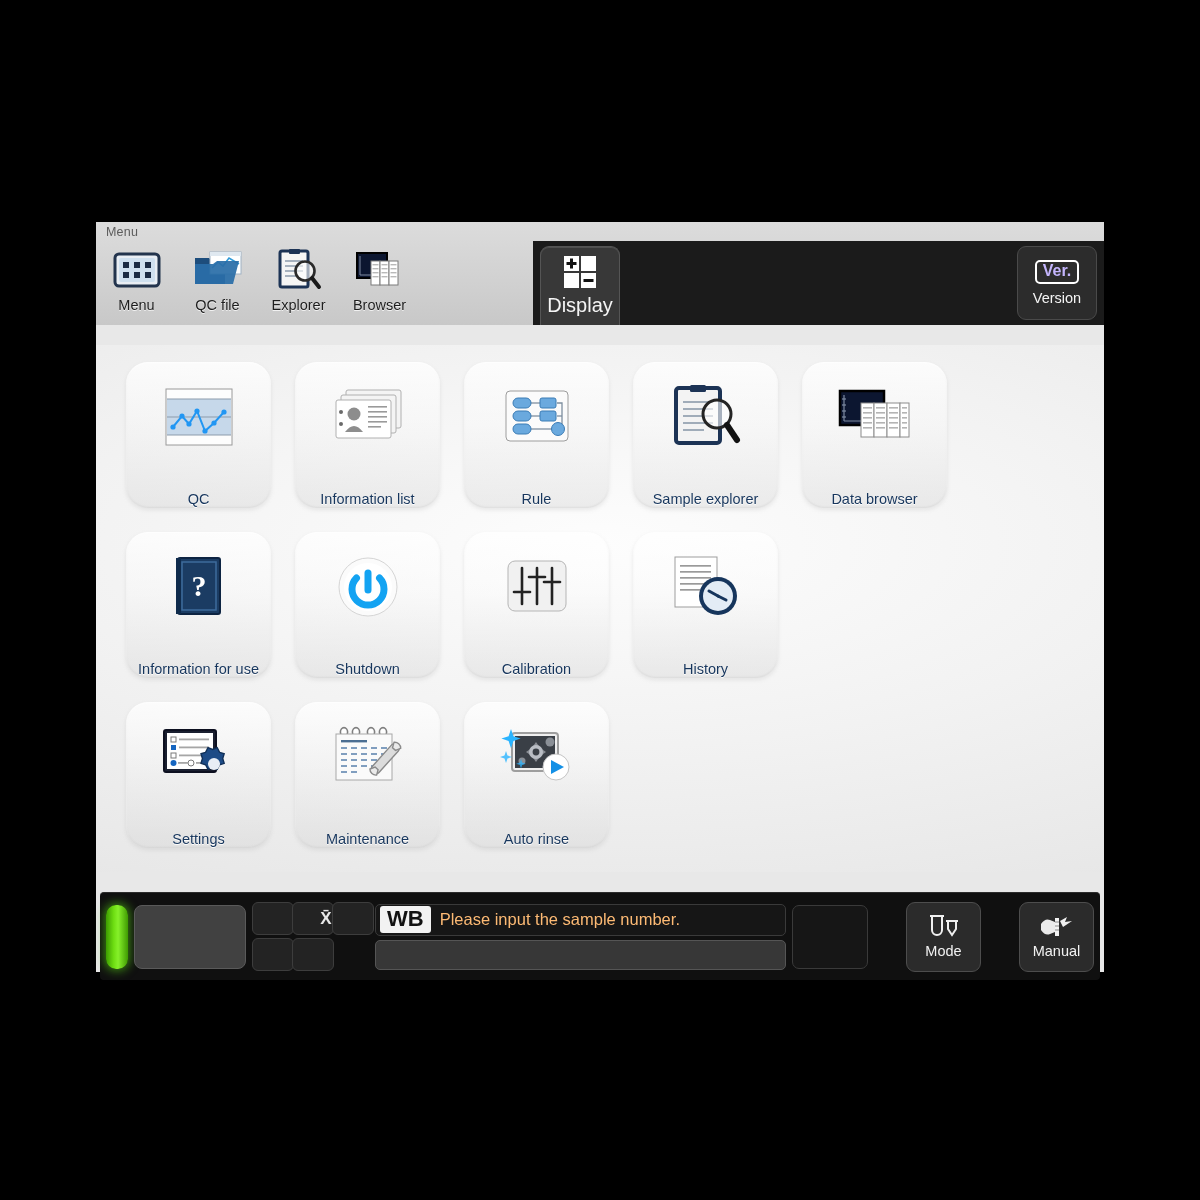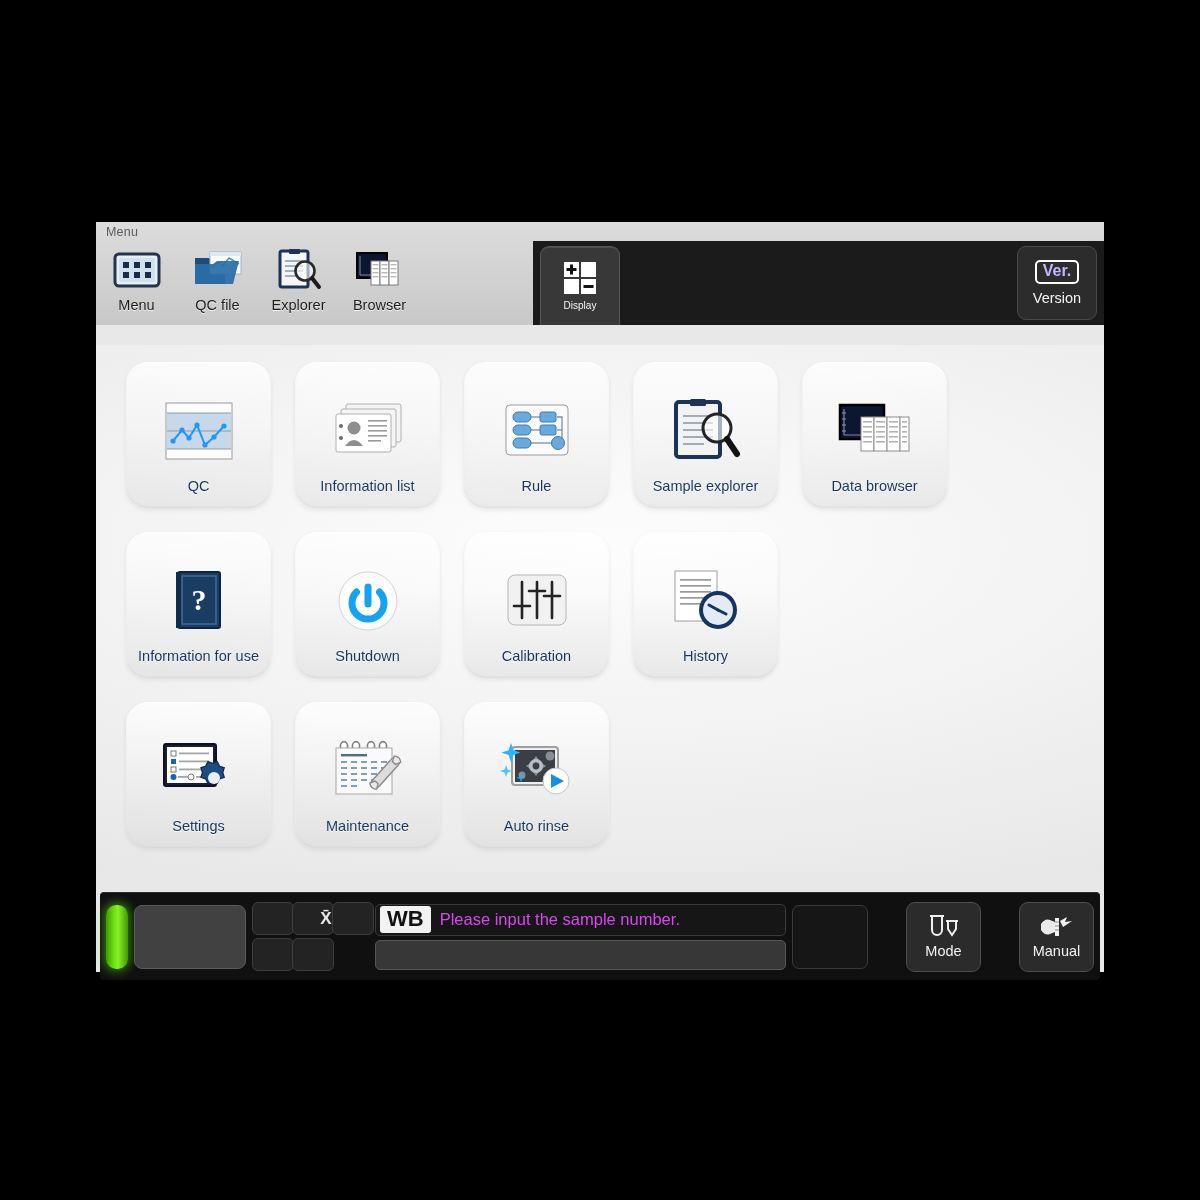--- a/index.html
+++ b/index.html
@@ -59,21 +59,21 @@
     position: absolute; left: 444px; top: 24px;
     width: 80px; height: 79px;
     background: #383838;
     border: 1px solid #555; border-bottom: none;
     border-radius: 9px 9px 0 0;
     display: flex; flex-direction: column;
     align-items: center; justify-content: center;
     cursor: pointer;
     box-shadow: inset 0 1px 0 rgba(255,255,255,.12);
   }
-  #tab-display .tb-label { font-size: 10px; color: #f4f4f4; margin-top: 1px; text-shadow: none;}
+  #tab-display .tb-label { font-size: 20px; color: #f4f4f4; margin-top: 1px; text-shadow: none;}
   #btn-version {
     position: absolute; right: 7px; top: 24px;
     width: 80px; height: 74px;
     background: #2c2c2c;
     border: 1px solid #4a4a4a; border-radius: 9px;
     display: flex; flex-direction: column;
     align-items: center; justify-content: center;
     cursor: pointer;
   }
   #btn-version .tb-label { font-size: 14.5px; color: #f4f4f4; margin-top: 6px; text-shadow:none; }
@@ -94,21 +94,21 @@
   .tile-row { display: flex; }
   .tile {
     width: 145px; height: 146px;
     margin: 0 24px 24px 0;
     border-radius: 22px;
     background: linear-gradient(to bottom, rgba(255,255,255,.78) 0%, rgba(250,250,250,.30) 42%, rgba(212,212,212,.40) 100%);
     box-shadow: 0 1px 2px rgba(255,255,255,.85) inset,
                 0 -1px 2px rgba(160,160,160,.20) inset,
                 0 2px 4px rgba(150,150,150,.18);
     display: flex; flex-direction: column;
-    align-items: center; justify-content: center;
+    align-items: center; justify-content: space-between;
     padding-top: 16px;
     cursor: pointer;
   }
   .tile-icon {
     width: 78px; height: 78px;
     display: flex; align-items: center; justify-content: center;
   }
   .tile-label {
     margin-top: 9px;
     font-size: 14.5px; color: #17365d;
@@ -163,21 +163,21 @@
     height: 32px;
     border: 1px solid #3a3a3a; border-radius: 5px;
     background: #161616;
     display: flex; align-items: center; padding: 0 4px; gap: 9px;
   }
   #wb-badge {
     background: #f2f2f2; color: #111;
     font-weight: bold; font-size: 22px;
     padding: 1px 7px 2px; border-radius: 3px; line-height: 1.1;
   }
-  #message-text { color: #d946ef; font-size: 16.5px; }
+  #message-text { color: #fdba74; font-size: 16.5px; }
   #sample-input {
     height: 30px;
     background: #373737; border: 1px solid #555; border-radius: 5px;
     color: #eee; font-size: 15px; padding: 0 8px;
     font-family: "Liberation Sans", sans-serif;
     width: 100%;
   }
   #status-box-2 {
     width: 76px; height: 64px;
     background: #161616; border: 1px solid #3a3a3a; border-radius: 7px;

